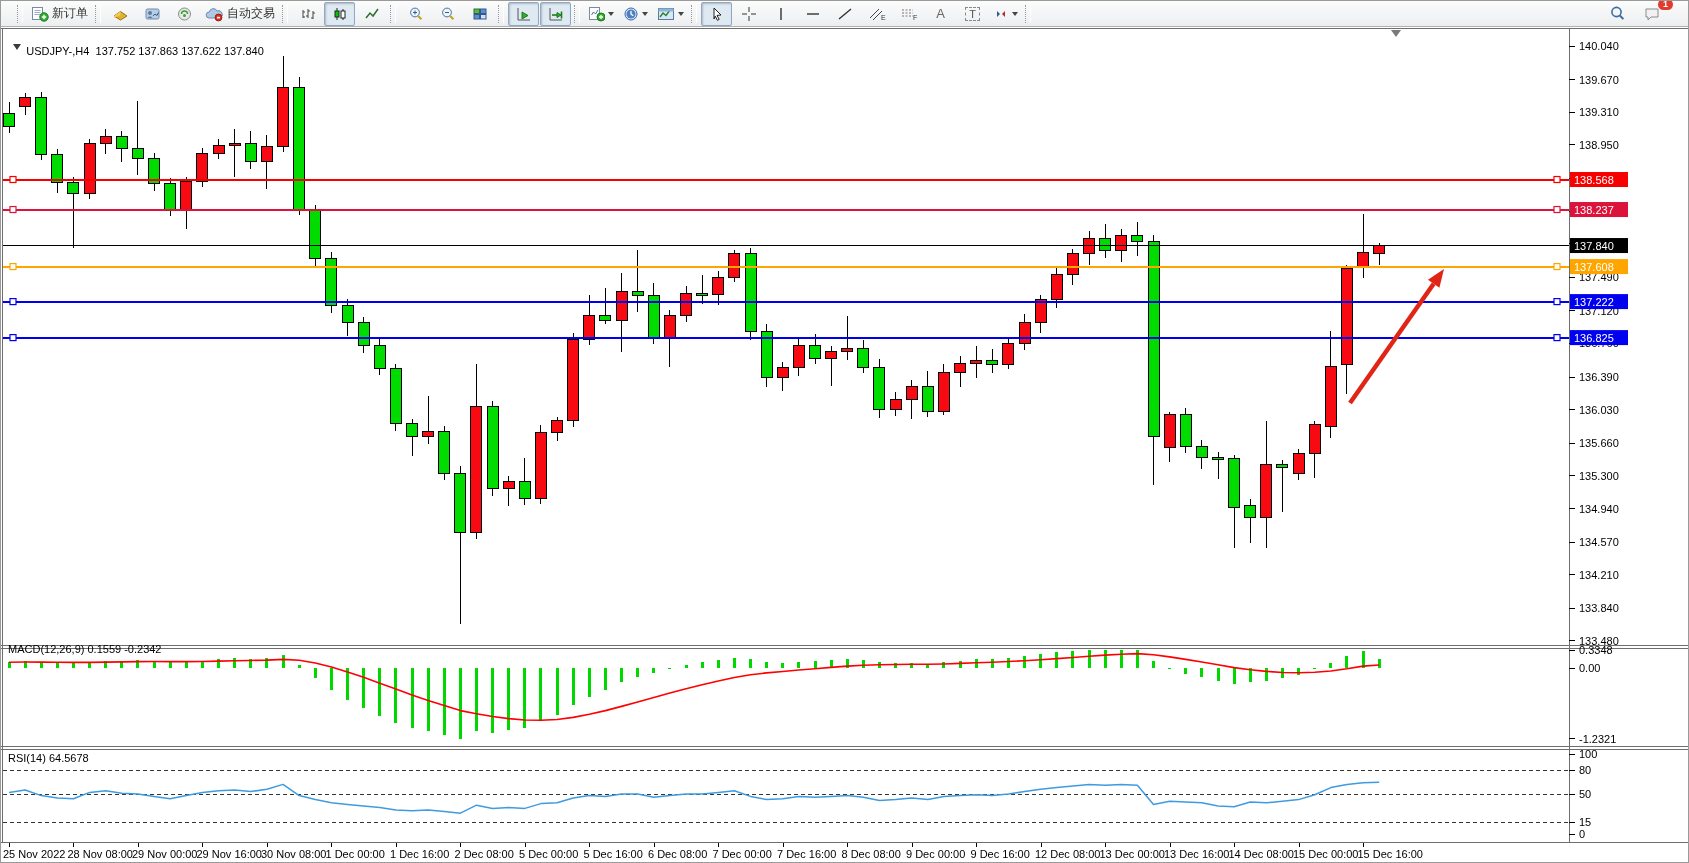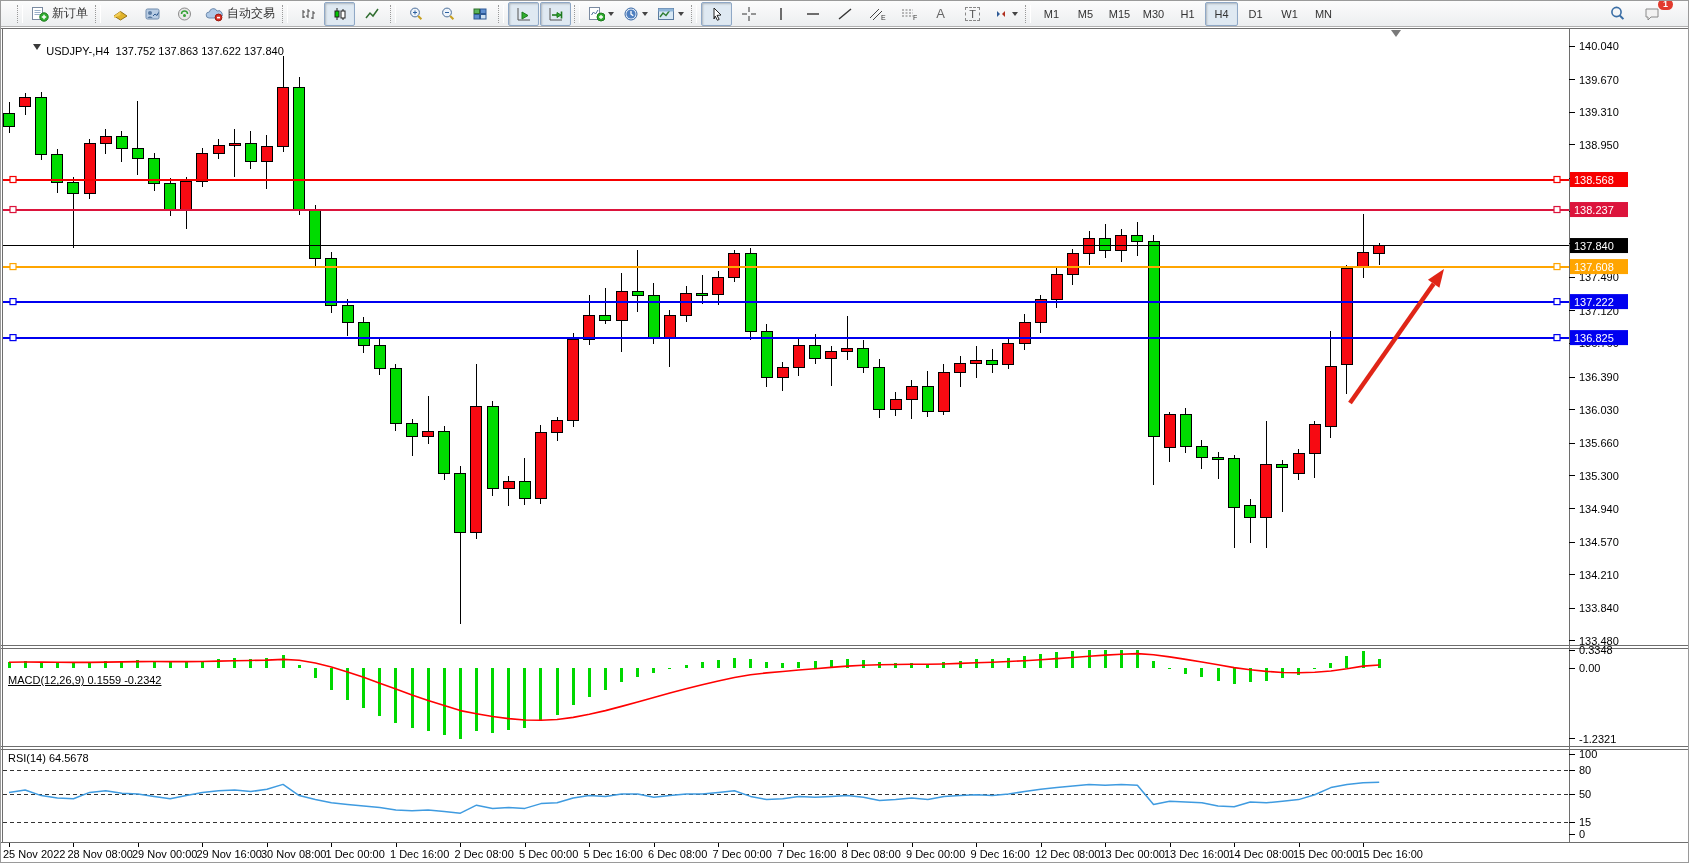--- a/index.html
+++ b/index.html
@@ -211,31 +211,20 @@
     <span class="tbtn">
       <svg width="16" height="16">
         <path d="M4 11l3-3-3-3z" fill="#2e5a96"></path>
         <path d="M12 5l-3 3 3 3z" fill="#b03020"></path>
       </svg>
       <span class="caret"></span>
     </span>
 
     <span class="grip"></span>
 
-    <span id="tf-group" style="display:flex;align-items:center;gap:1px;">
-        <span class="tbtn tf">M1</span>
-        <span class="tbtn tf">M5</span>
-        <span class="tbtn tf">M15</span>
-        <span class="tbtn tf">M30</span>
-        <span class="tbtn tf">H1</span>
-        <span class="tbtn tf pressed">H4</span>
-        <span class="tbtn tf">D1</span>
-        <span class="tbtn tf">W1</span>
-        <span class="tbtn tf">MN</span>
-      </span>
 
     <span class="tb-right">
       <span class="tbtn">
         <svg width="17" height="17">
           <circle cx="7.5" cy="7" r="4.6" fill="none" stroke="#3a6ea5" stroke-width="1.6"></circle>
           <path d="M10.8 10.5l3.6 3.6" stroke="#3a6ea5" stroke-width="2"></path>
         </svg>
       </span>
       <span class="tbtn chatwrap">
         <svg width="17" height="16">
@@ -670,19 +659,19 @@
         <text x="1578" y="773" font-size="11" fill="#000">80</text>
         <line x1="1568" y1="793" x2="1574" y2="793" stroke="#000" shape-rendering="crispEdges"></line>
         <text x="1578" y="797" font-size="11" fill="#000">50</text>
         <line x1="1568" y1="821" x2="1574" y2="821" stroke="#000" shape-rendering="crispEdges"></line>
         <text x="1578" y="825" font-size="11" fill="#000">15</text>
         <line x1="1568" y1="833" x2="1574" y2="833" stroke="#000" shape-rendering="crispEdges"></line>
         <text x="1578" y="837" font-size="11" fill="#000">0</text>
       </g>
     </svg>
 
-  <div class="ov" style="left:20px;top:31px;">
+  <div class="ov" style="left:0;top:31px;">
     <span class="tri-down"></span><span>USDJPY-,H4</span>  <span>137.752 137.863 137.622 137.840</span>
   </div>
-  <div class="ov" style="left:7px;top:673px;text-decoration:underline;">MACD(12,26,9) 0.1559 -0.2342</div>
+  <div class="ov" style="left:7px;top:642px;">MACD(12,26,9) 0.1559 -0.2342</div>
   <div class="ov" style="left:7px;top:751px;">RSI(14) 64.5678</div>
 
 </div>
 
 </body></html>

